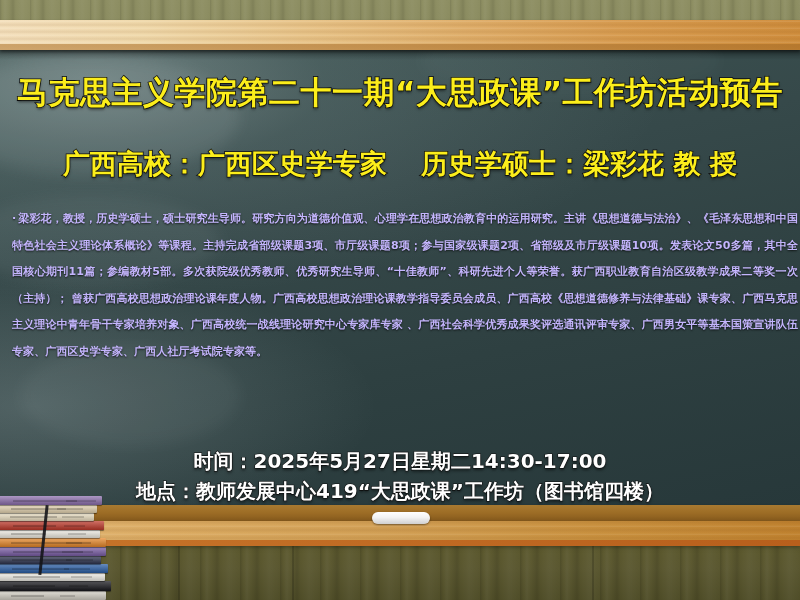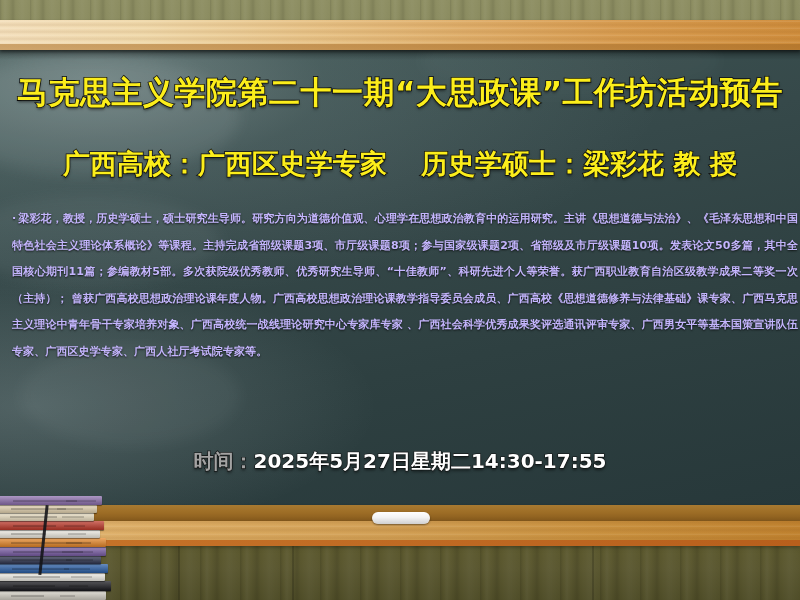--- a/index.html
+++ b/index.html
@@ -115,21 +115,21 @@
   #bio .bullet{margin-right:2px;}
   #bio-text{display:inline;}
 
   #meta{
     position:absolute;left:0;top:446px;width:800px;text-align:center;
   }
   .meta-line{
     display:block;white-space:nowrap;font-size:20px;line-height:30px;
     text-shadow:0 2px 3px rgba(0,0,0,.6);
   }
-  .meta-label{color:#a3a3a3;-webkit-text-stroke:1.1px #111;paint-order:stroke fill;}
+  .meta-label{color:#ffffff;-webkit-text-stroke:1.1px #111;paint-order:stroke fill;}
   .meta-value{color:#ffffff;-webkit-text-stroke:1.1px #111;paint-order:stroke fill;}
 
   
   #chalk{
     position:absolute;left:372px;top:512px;width:58px;height:12px;
     border-radius:6px;
     background:linear-gradient(180deg,#ffffff 0%,#f3f3f3 45%,#cfcfcf 100%);
     box-shadow:0 1px 2px rgba(0,0,0,.45);
   }
 
@@ -174,21 +174,22 @@
   <div id="ledge-front"></div>
   <div id="chalk"></div>
 
   <div id="title" class="cn">马克思主义学院第二十一期“大思政课”工作坊活动预告</div>
 
   <div id="subtitle" class="cn"><span>广西高校：</span><span>广西区史学专家</span><span class="gap"></span><span>历史学硕士：</span><span>梁彩花 教  授</span></div>
 
   <div id="bio" class="cn"><span class="bullet">·</span><span id="bio-text">梁彩花，教授，历史学硕士，硕士研究生导师。研究方向为道德价值观、心理学在思想政治教育中的运用研究。主讲《思想道德与法治》、《毛泽东思想和中国特色社会主义理论体系概论》等课程。主持完成省部级课题3项、市厅级课题8项；参与国家级课题2项、省部级及市厅级课题10项。发表论文50多篇，其中全国核心期刊11篇；参编教材5部。多次获院级优秀教师、优秀研究生导师、“十佳教师”、科研先进个人等荣誉。获广西职业教育自治区级教学成果二等奖一次（主持）； 曾获广西高校思想政治理论课年度人物。广西高校思想政治理论课教学指导委员会成员、广西高校《思想道德修养与法律基础》课专家、广西马克思主义理论中青年骨干专家培养对象、广西高校统一战线理论研究中心专家库专家 、广西社会科学优秀成果奖评选通讯评审专家、广西男女平等基本国策宣讲队伍专家、广西区史学专家、广西人社厅考试院专家等。</span></div>
 
   <div id="meta">
-    <span class="meta-line cn"><span class="meta-label">时间：</span><span class="meta-value">2025年5月27日星期二14:30-17:55</span></span>
+    <span class="meta-line cn"><span class="meta-label">时间：</span><span class="meta-value">2025年5月27日星期二14:30-17:00</span></span>
+    <span class="meta-line cn"><span class="meta-label">地点：</span><span class="meta-value">教师发展中心419“大思政课”工作坊（图书馆四楼）</span></span>
   </div>
 
   <div id="books">
       <div class="book" style="top: 94px; left: 0px; width: 110px; height: 9px; background: linear-gradient(rgba(255, 255, 255, 0.28), rgba(0, 0, 0, 0.22)), rgb(215, 211, 200);">
         <div class="blip" style="left: 14%; top: 3.5px; width: 30%; opacity: 0.55;"></div>
         <div class="blip" style="left: 58%; top: 3.5px; width: 14%; opacity: 0.45;"></div>
       </div>
       <div class="book" style="top: 84px; left: 1px; width: 114px; height: 10px; background: linear-gradient(rgba(255, 255, 255, 0.28), rgba(0, 0, 0, 0.22)), rgb(23, 23, 28);">
         <div class="blip" style="left: 14%; top: 4px; width: 37%; opacity: 0.55;"></div>
         <div class="blip" style="left: 63%; top: 4px; width: 17%; opacity: 0.45;"></div>

